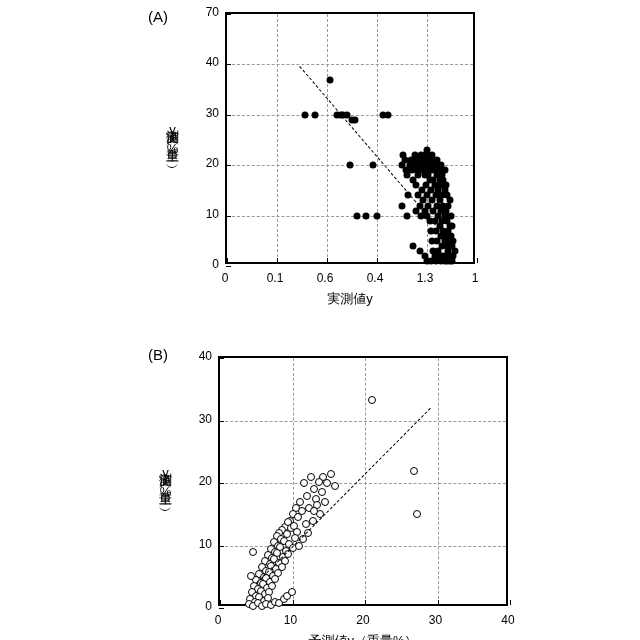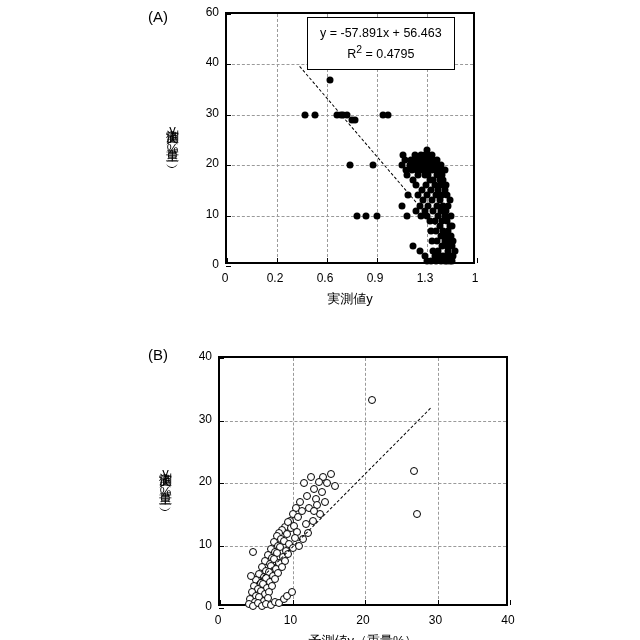--- a/index.html
+++ b/index.html
@@ -299,37 +299,33 @@
       <div class="pt-filled" style="left: 226.25px; top: 241.92px;"></div>
       <div class="pt-filled" style="left: 227.5px; top: 236.88px;"></div>
       <div class="pt-filled" style="left: 192.5px; top: 236.88px;"></div>
       <div class="pt-filled" style="left: 197.5px; top: 241.92px;"></div>
       <div class="pt-filled" style="left: 186.25px; top: 231.84px;"></div>
       <div class="pt-filled" style="left: 200px; top: 246.96px;"></div>
       <div class="pt-filled" style="left: 203.75px; top: 246.96px;"></div>
       <div class="trend" style="left: 72.5px; top: 52.04px; width: 234.378px; transform: rotate(49.4088deg);"></div>
     </div>
 <div class="tick-x" style="left: 225px; top: 271px;">0</div>
-    <div class="tick-x" style="left: 275px; top: 271px;">0.2</div>
+    <div class="tick-x" style="left: 275px; top: 271px;">0.1</div>
     <div class="tick-x" style="left: 325px; top: 271px;">0.6</div>
-    <div class="tick-x" style="left: 375px; top: 271px;">0.9</div>
+    <div class="tick-x" style="left: 375px; top: 271px;">0.4</div>
     <div class="tick-x" style="left: 425px; top: 271px;">1.3</div>
     <div class="tick-x" style="left: 475px; top: 271px;">1</div>
     <div class="tick-y" style="left: 195px; width: 24px; top: 264px;">0</div>
     <div class="tick-y" style="left: 195px; width: 24px; top: 213.6px;">10</div>
     <div class="tick-y" style="left: 195px; width: 24px; top: 163.2px;">20</div>
     <div class="tick-y" style="left: 195px; width: 24px; top: 112.8px;">30</div>
     <div class="tick-y" style="left: 195px; width: 24px; top: 62.4px;">40</div>
-    <div class="tick-y" style="left: 195px; width: 24px; top: 12px;">60</div>
+    <div class="tick-y" style="left: 195px; width: 24px; top: 12px;">70</div>
     <div class="axis-title-x" style="left: 350px; top: 290px;">実測値y</div>
     <div class="axis-title-y" style="left: 163px; top: 138px;">実測値y（重量%）</div>
-    <div class="eq-box" style="left: 307px; top: 17px;">
-      <div>y = -57.891x + 56.463</div>
-      <div><span>R</span><sup>2</sup><span> = 0.4795</span></div>
-    </div>
   </div>
 
 <div class="panel" id="panel-b">
   <div class="panel-label" id="label-b">(B)</div>
   <div class="plot-frame" id="plot-b">
       <div class="grid-line" style="top: 187.5px;"></div>
       <div class="grid-line" style="top: 125px;"></div>
       <div class="grid-line" style="top: 62.5px;"></div>
       <div class="grid-line-v" style="left: 72.5px;"></div>
       <div class="grid-line-v" style="left: 145px;"></div>

